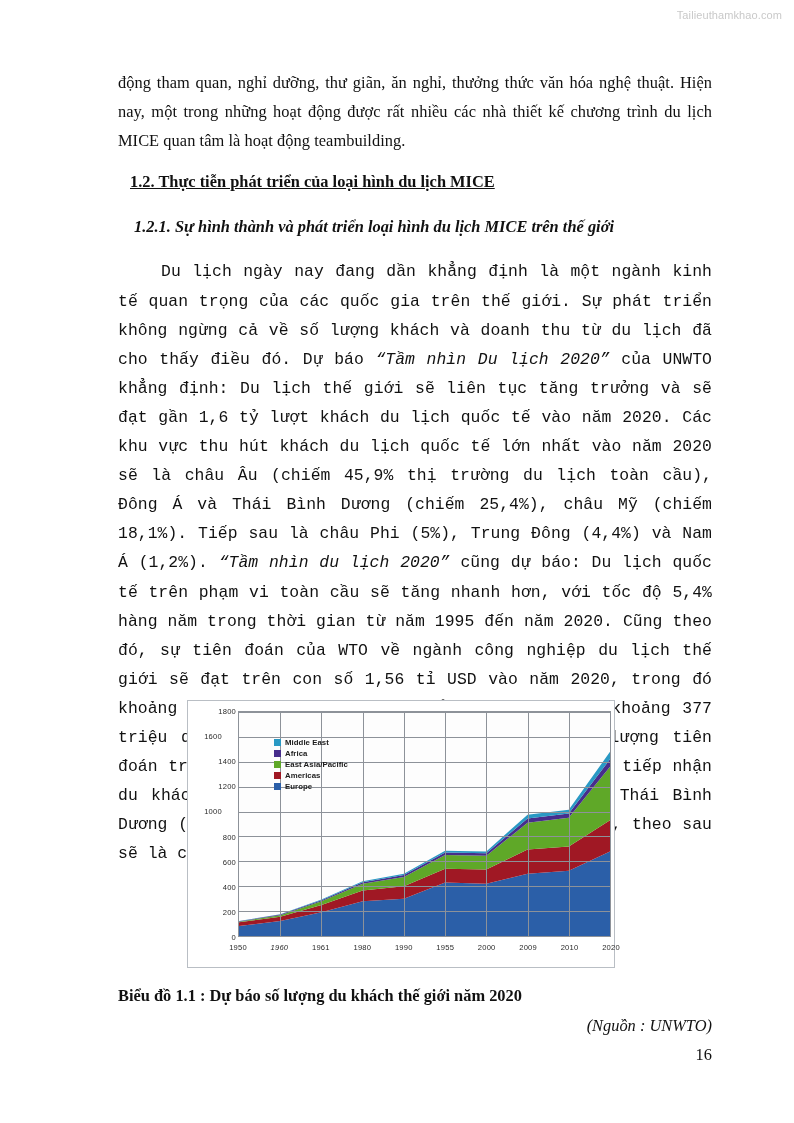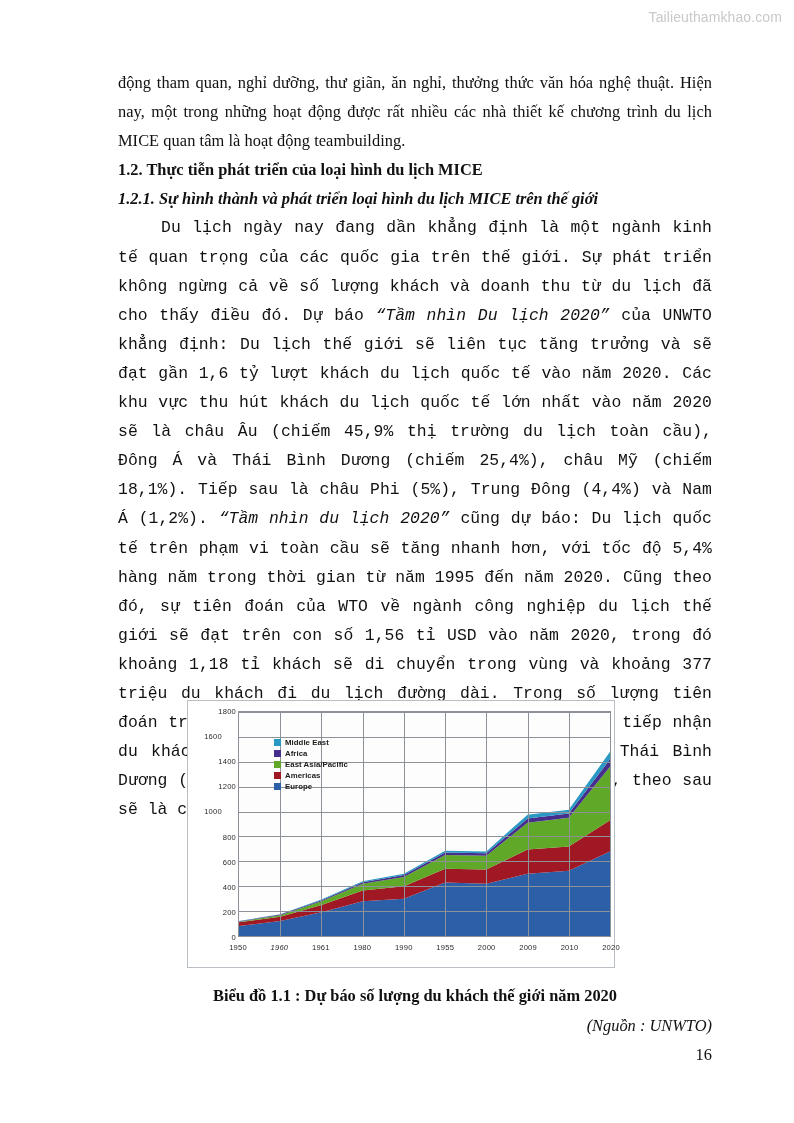--- a/index.html
+++ b/index.html
@@ -17,21 +17,21 @@
     height: 1123px;
     background: #ffffff;
     overflow: hidden;
     box-sizing: border-box;
   }
   .watermark {
     position: absolute;
     top: 9px;
     right: 12px;
     font-family: "Liberation Sans", "DejaVu Sans", sans-serif;
-    font-size: 14px;
+    font-size: 11px;
     color: #c9c9c9;
     letter-spacing: 0.1px;
     white-space: nowrap;
   }
   .content {
     position: absolute;
     left: 118px;
     top: 68px;
     width: 594px;
   }
@@ -41,27 +41,28 @@
     line-height: 29.1px;
     text-align: justify;
     text-justify: inter-word;
     letter-spacing: 0.05px;
   }
   p.body-text.indent {
     text-indent: 43px;
     font-family: Liberation Mono, monospace;
   }
   .heading-b {
-    margin: 0;
+    margin: 12px;
     font-size: 16.4px;
     line-height: 29.1px;
     font-weight: bold;
+    text-decoration: underline;
   }
   .heading-bi {
-    margin: 0;
+    margin: 16px;
     font-size: 16.4px;
     line-height: 29.1px;
     font-weight: bold;
     font-style: italic;
   }
   .it { font-style: italic; }
 
   
   .figure-wrap {
     position: absolute;
@@ -169,21 +170,20 @@
     color: #1b1b1b;
     white-space: nowrap;
     letter-spacing: 0.05px;
   }
 
   .fig-caption {
     position: absolute;
     left: 118px;
     top: 983px;
     width: 594px;
-    text-align: center;
     font-size: 16.4px;
     font-weight: bold;
     line-height: 26px;
   }
   .fig-source {
     position: absolute;
     left: 118px;
     top: 1013px;
     width: 594px;
     text-align: right;

